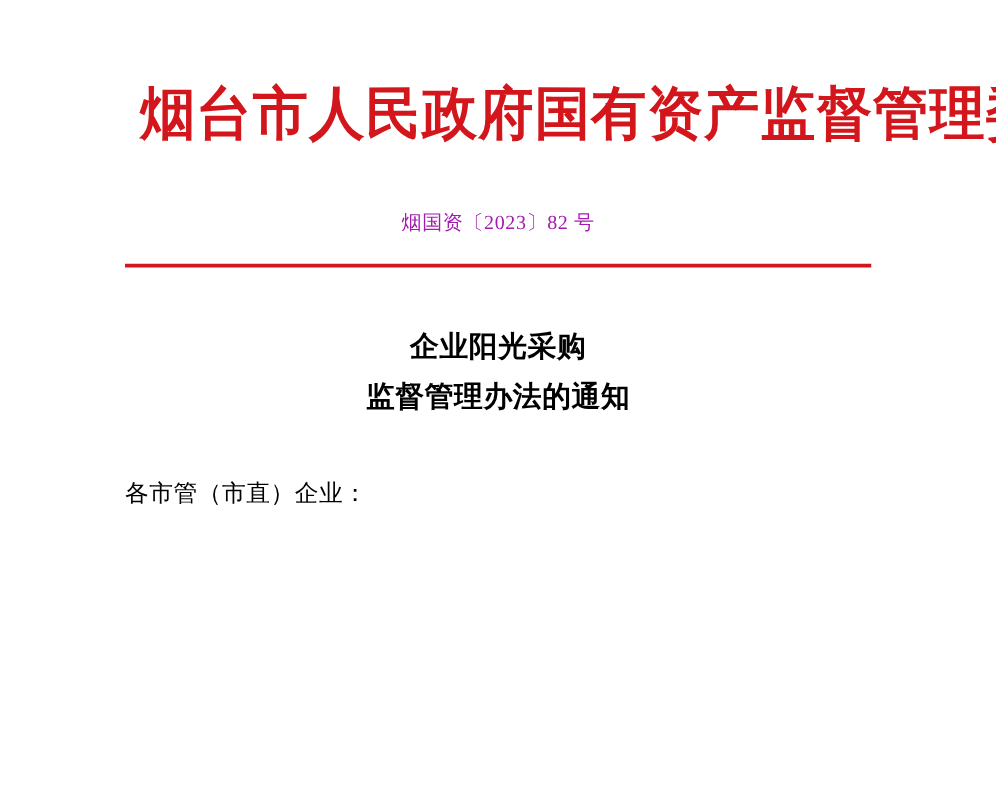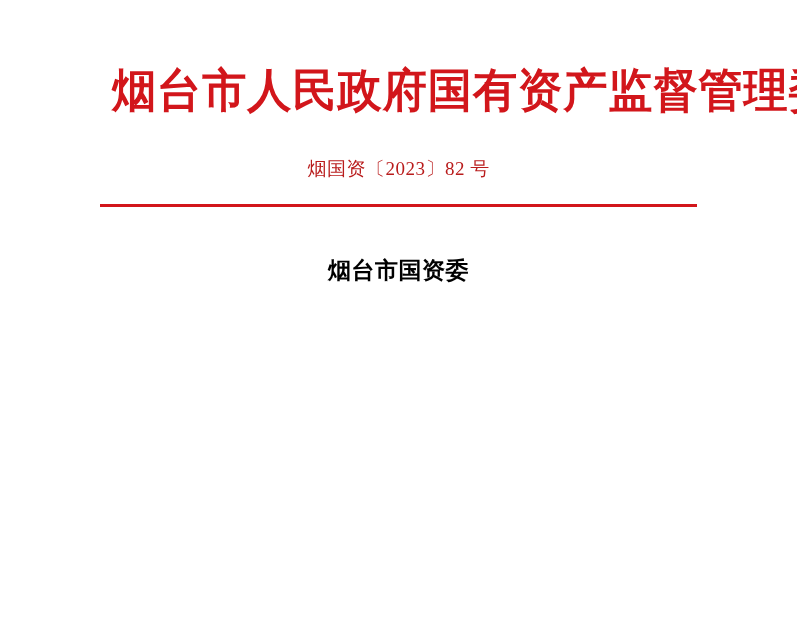--- a/index.html
+++ b/index.html
@@ -27,24 +27,24 @@
     color: #d2161b;
     font-family: "DejaVu Serif", "Liberation Serif", serif;
     font-weight: bold;
     font-size: 46px;
     letter-spacing: 1px;
     line-height: 1.25;
     white-space: nowrap;
     transform: scaleX(0.96);
   }
   .doc-number {
-    margin-top: 36px;
+    margin-top: 48px;
     text-align: center;
-    font-size: 19px;
-    color: #b91c1c;
+    font-size: 16px;
+    color: #a21caf;
     letter-spacing: 0.5px;
   }
   .red-rule {
     margin-top: 22px;
     height: 3px;
     background: #d2161b;
     width: 100%;
   }
   .title-block {
     margin-top: 44px;
@@ -80,18 +80,20 @@
 
 <div class="page">
 
   <div class="masthead">烟台市人民政府国有资产监督管理委员会</div>
 
   <div class="doc-number">烟国资〔2023〕82 号</div>
 
   <div class="red-rule"></div>
 
   <div class="title-block">
-    <span class="line">烟台市国资委</span>
+    <span class="line">企业阳光采购</span>
+    <span class="line">监督管理办法的通知</span>
   </div>
 
+  <div class="salutation">各市管（市直）企业：</div>
 
 
 </div>
 
 </body></html>

